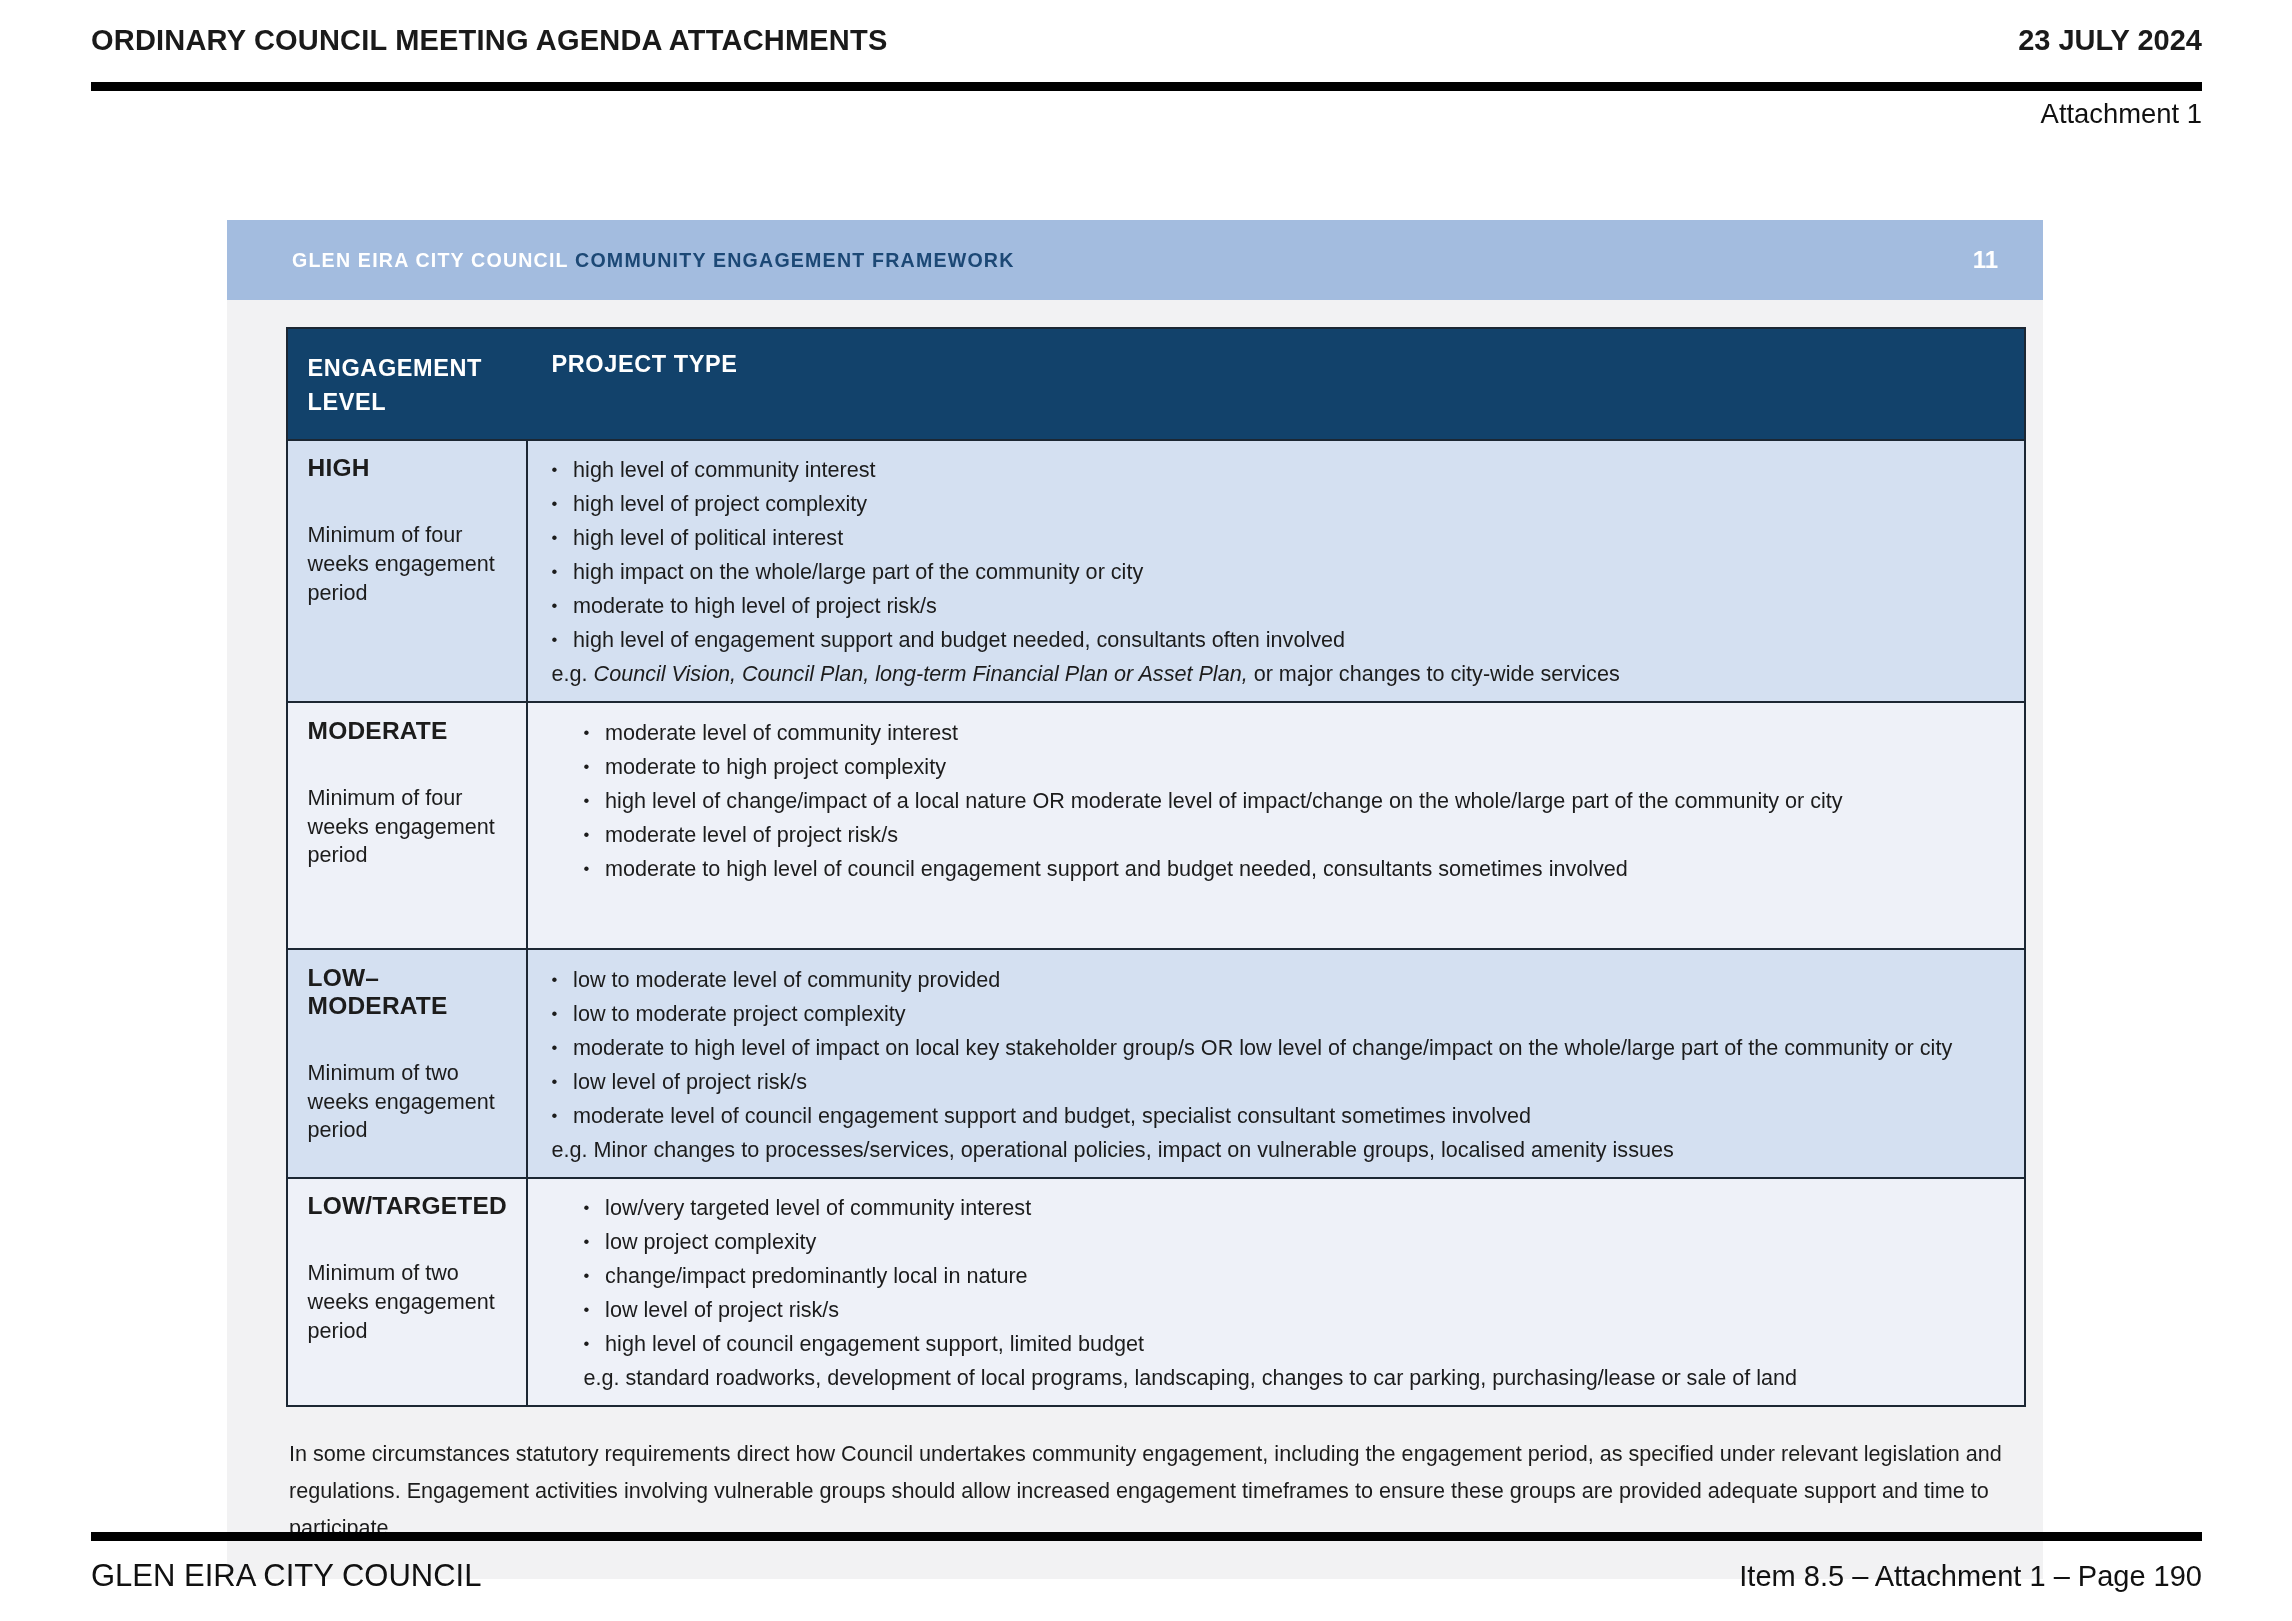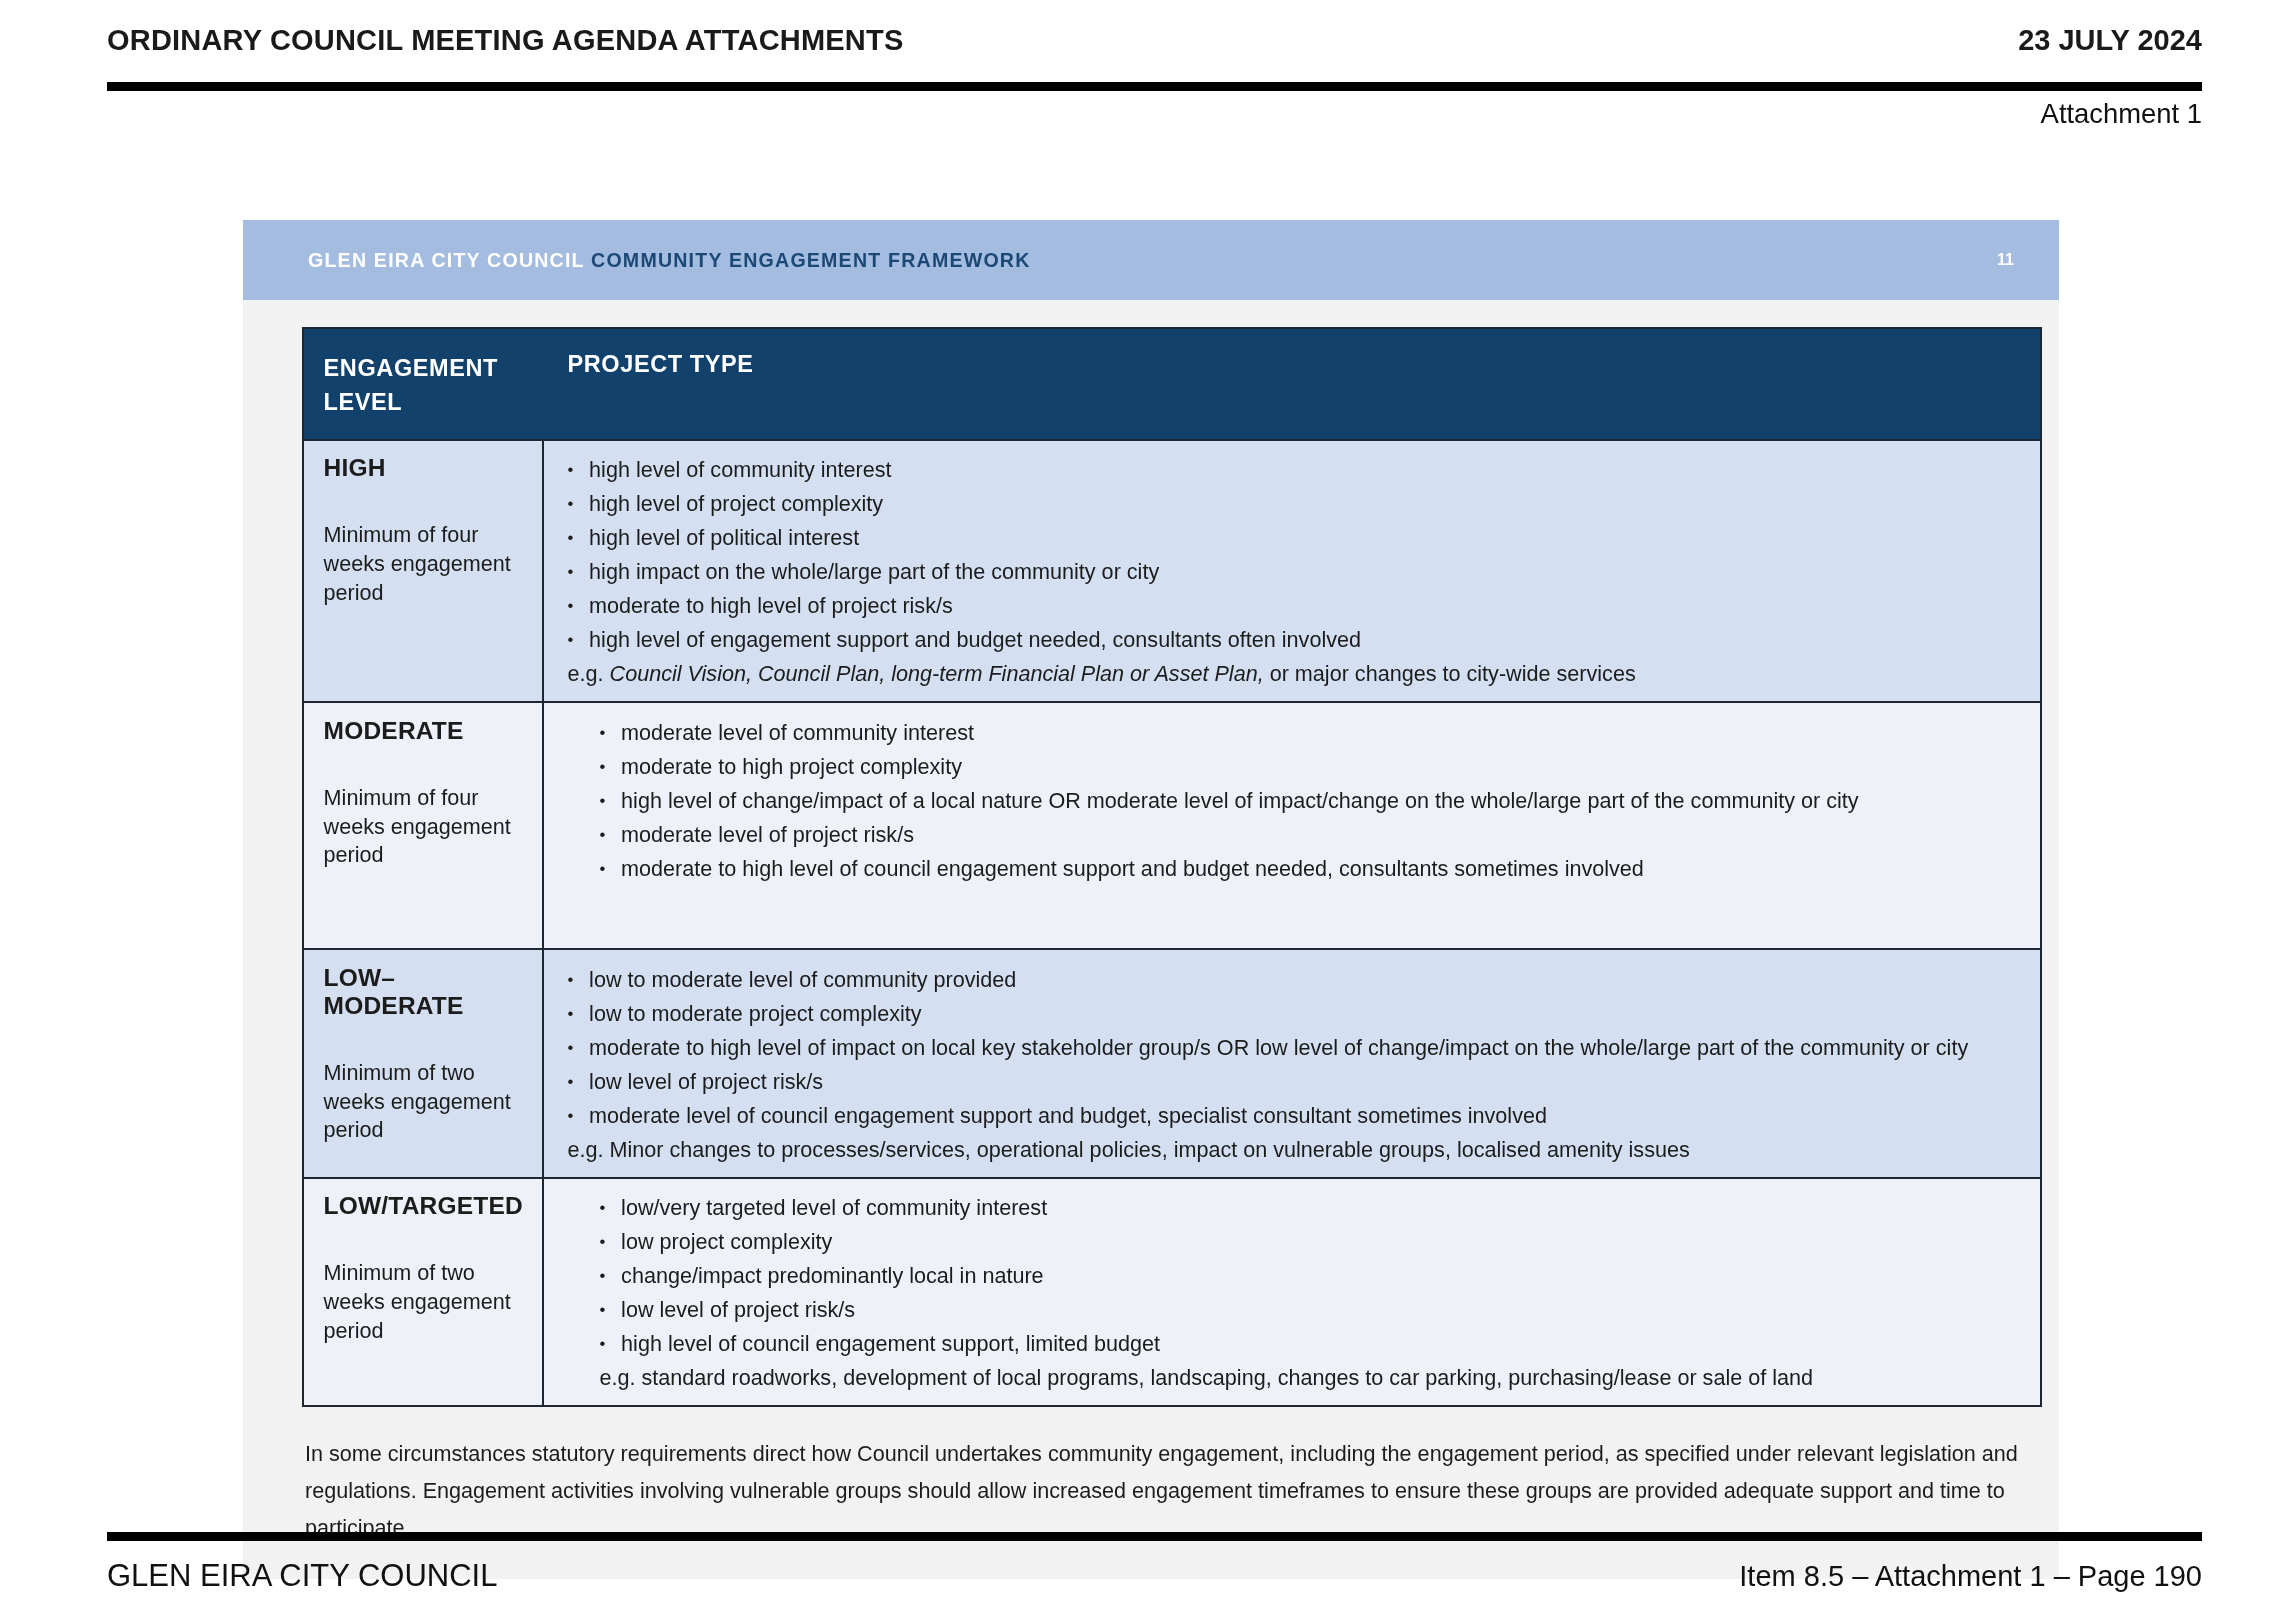--- a/index.html
+++ b/index.html
@@ -3,41 +3,41 @@
 <meta charset="utf-8">
 <style>
   * { margin: 0; padding: 0; box-sizing: border-box; }
   html, body { background: #ffffff; }
   body {
     width: 2293px; height: 1621px;
     font-family: "Liberation Sans", sans-serif;
     position: relative;
     color: #1a1a1a;
   }
-  .page { position: absolute; inset: 0; background: #ffffff; margin-left: 16px; }
+  .page { position: absolute; inset: 0; background: #ffffff; }
 
   
   .top-header { position: absolute; left: 91px; right: 91px; top: 23.5px; }
   .top-header .row { display: flex; justify-content: space-between; align-items: baseline; }
   .doc-title { font-size: 29px; font-weight: bold; letter-spacing: 0.2px; }
   .doc-date  { font-size: 29px; font-weight: bold; }
   .top-rule  { margin-top: 25.5px; height: 8.8px; background: #000000; }
   .attachment-line { text-align: right; font-size: 27.4px; margin-top: 6.9px; color: #111; }
 
   
   .sheet { position: absolute; left: 227px; top: 220px; width: 1816px; }
   .banner {
     height: 80px; background: #a3bcdf;
     display: flex; align-items: center;
     padding: 0 45px 0 65px;
     font-size: 19.6px; font-weight: bold; letter-spacing: 1.2px;
   }
   .banner .org { color: #ffffff; white-space: pre; }
   .banner .fw  { color: #1c4875; }
-  .banner .pagenum { margin-left: auto; color: #ffffff; font-size: 16px; letter-spacing: 0; }
+  .banner .pagenum { margin-left: auto; color: #ffffff; font-size: 24px; letter-spacing: 0; }
 
   .sheet-body { background: #f2f2f3; padding: 27.4px 0 33px 0; }
 
   
   .fw-table {
     margin-left: 59px; width: 1740px;
     border: 2.9px solid #1c2733;
     background: #ffffff;
   }
   .fw-head { display: flex; background: #12426b; color: #ffffff; }

